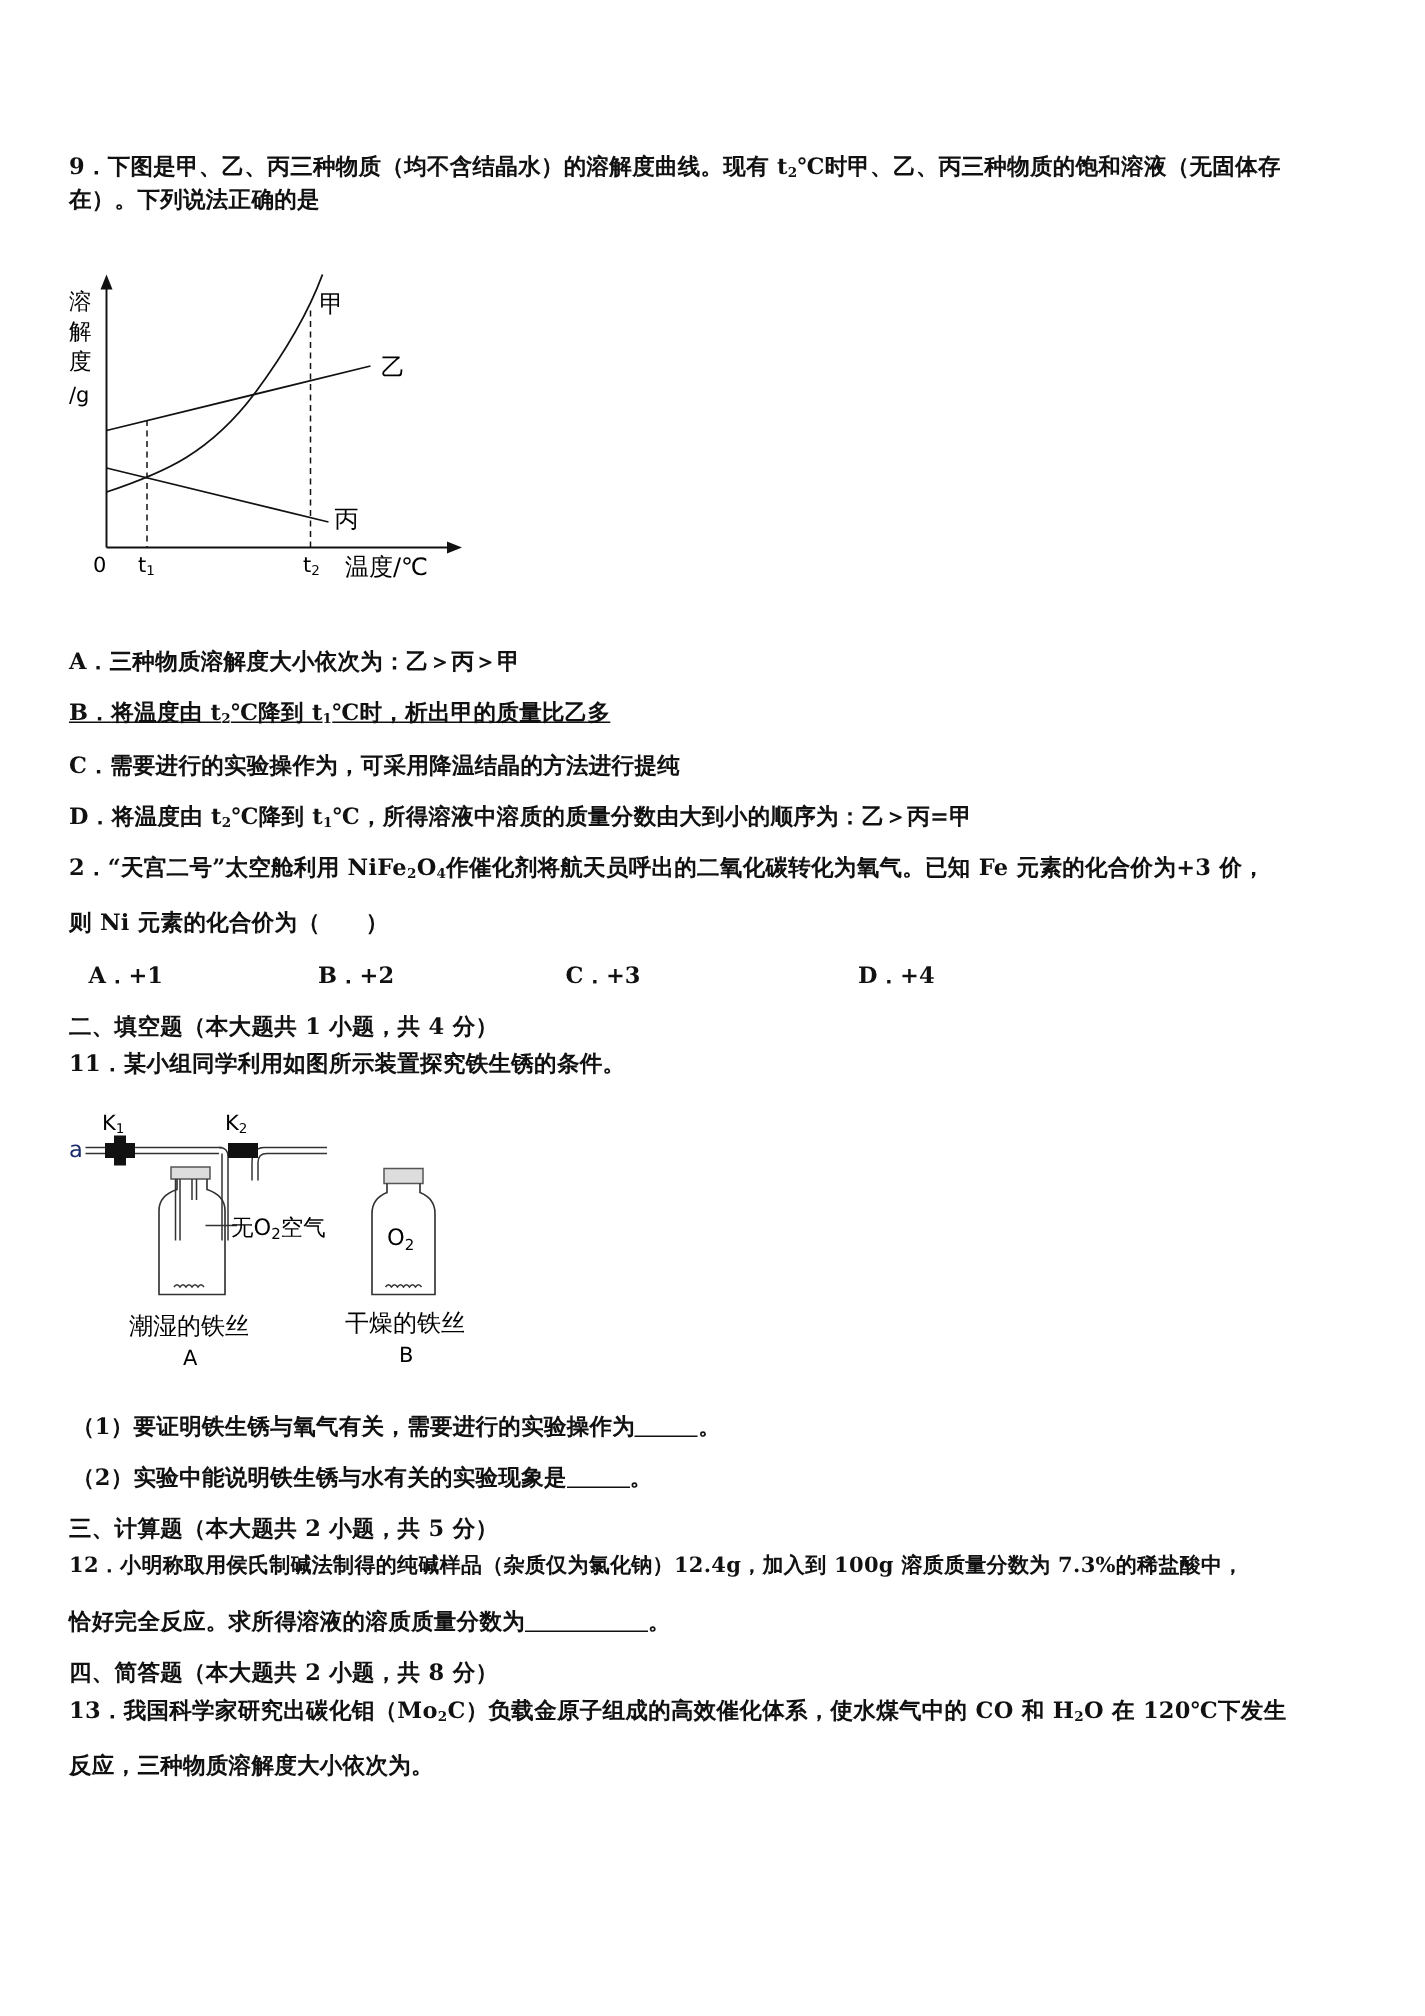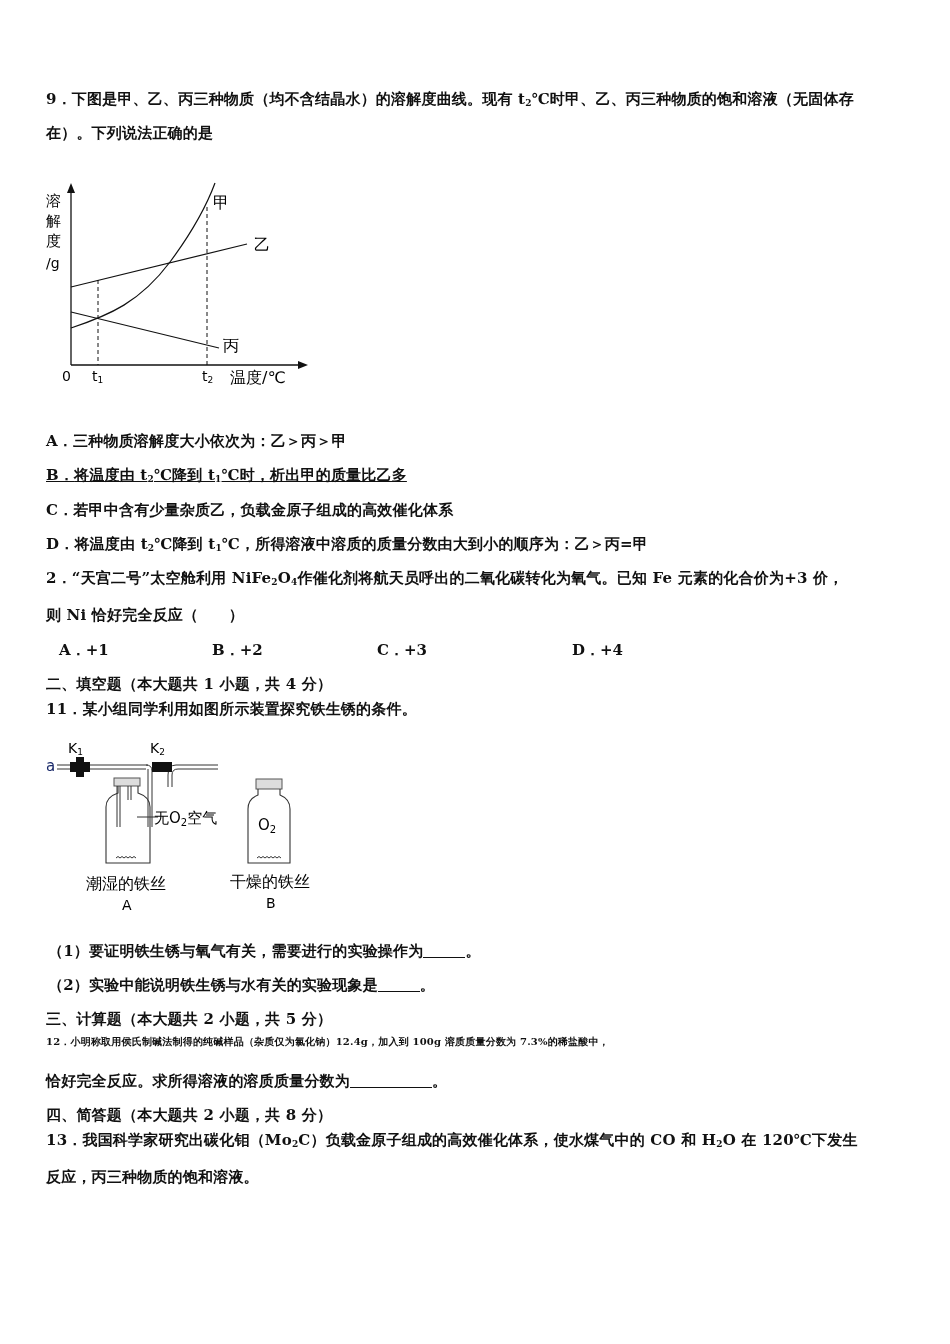--- a/index.html
+++ b/index.html
@@ -8,21 +8,21 @@
     .line { position: absolute; left: 46px; font-size: 15px; font-weight: bold; white-space: nowrap; letter-spacing: 0.2px; }
     .opt { position: absolute; font-size: 15px; font-weight: bold; white-space: nowrap; }
     sub { font-size: 9px; vertical-align: -2px; }
     .blank { display: inline-block; border-bottom: 1.5px solid #111; height: 14px; vertical-align: -2px; }
     svg text { font-family: "DejaVu Sans", "Liberation Sans", sans-serif; }
     .figure { position: absolute; }
   </style>
 </head>
 <body>
 
-<div class="line" style="top:90px;">
+<div class="line" style="top:102px;">
   <span>9．</span><span>下图是甲、乙、丙三种物质（均不含结晶水）的溶解度曲线。现有 t</span><sub>2</sub><span>℃时甲、乙、丙三种物质的饱和溶液（无固体存</span>
 </div>
 <div class="line" style="top:124px;">在）。下列说法正确的是</div>
 
 <div class="figure" style="left:40px; top:180px; width:280px; height:220px;">
   <svg width="280" height="220" viewBox="0 0 280 220">
 
     <line x1="31" y1="185" x2="31" y2="10" stroke="#111" stroke-width="1.3"></line>
     <polygon points="31,3 27,13 35,13" fill="#111"></polygon>
     <line x1="31" y1="185" x2="262" y2="185" stroke="#111" stroke-width="1.3"></line>
@@ -51,30 +51,30 @@
   </svg>
 </div>
 
 <div class="line" style="top:432px;">
   <span>A．</span><span>三种物质溶解度大小依次为：乙＞丙＞甲</span>
 </div>
 <div class="line" style="top:466px;text-decoration:underline;">
   <span>B．</span><span>将温度由 t</span><sub>2</sub><span>℃降到 t</span><sub>1</sub><span>℃时，析出甲的质量比乙多</span>
 </div>
 <div class="line" style="top:501px;">
-  <span>C．</span><span>若甲中含有少量杂质乙，负载金原子组成的高效催化体系</span>
+  <span>C．</span><span>需要进行的实验操作为，可采用降温结晶的方法进行提纯</span>
 </div>
 <div class="line" style="top:535px;">
   <span>D．</span><span>将温度由 t</span><sub>2</sub><span>℃降到 t</span><sub>1</sub><span>℃，所得溶液中溶质的质量分数由大到小的顺序为：乙＞丙=甲</span>
 </div>
 
 <div class="line" style="top:569px;">
   <span>2．“天宫二号”太空舱利用 NiFe</span><sub>2</sub><span>O</span><sub>4</sub><span>作催化剂将航天员呼出的二氧化碳转化为氧气。已知 Fe 元素的化合价为+3 价，</span>
 </div>
-<div class="line" style="top:606px;">则 Ni 恰好完全反应（　　）</div>
+<div class="line" style="top:606px;">则 Ni 元素的化合价为（　　）</div>
 <div class="opt" style="left:59px; top:641px;"><span>A．</span><span>+1</span></div>
 <div class="opt" style="left:212px; top:641px;"><span>B．</span><span>+2</span></div>
 <div class="opt" style="left:377px; top:641px;"><span>C．</span><span>+3</span></div>
 <div class="opt" style="left:572px; top:641px;"><span>D．</span><span>+4</span></div>
 
 <div class="line" style="top:675px;">二、填空题（本大题共 1 小题，共 4 分）</div>
 <div class="line" style="top:700px;">11．某小组同学利用如图所示装置探究铁生锈的条件。</div>
 
 <div class="figure" style="left:40px; top:735px; width:300px; height:185px;">
   <svg width="300" height="185" viewBox="0 0 300 185">
@@ -126,22 +126,22 @@
 </div>
 
 <div class="line" style="top:942px; left:48px;">
   <span>（1）要证明铁生锈与氧气有关，需要进行的实验操作为</span><span class="blank" style="width:42px;"></span><span>。</span>
 </div>
 <div class="line" style="top:976px; left:48px;">
   <span>（2）实验中能说明铁生锈与水有关的实验现象是</span><span class="blank" style="width:42px;"></span><span>。</span>
 </div>
 
 <div class="line" style="top:1010px;">三、计算题（本大题共 2 小题，共 5 分）</div>
-<div class="line" style="top:1035px; font-size:10px;">12．小明称取用侯氏制碱法制得的纯碱样品（杂质仅为氯化钠）12.4g，加入到 100g 溶质质量分数为 7.3%的稀盐酸中，</div>
+<div class="line" style="top:1035px; font-size:14px;">12．小明称取用侯氏制碱法制得的纯碱样品（杂质仅为氯化钠）12.4g，加入到 100g 溶质质量分数为 7.3%的稀盐酸中，</div>
 <div class="line" style="top:1072px;">
   <span>恰好完全反应。求所得溶液的溶质质量分数为</span><span class="blank" style="width:82px;"></span><span>。</span>
 </div>
 
 <div class="line" style="top:1106px;">四、简答题（本大题共 2 小题，共 8 分）</div>
 <div class="line" style="top:1131px;">
   <span>13．我国科学家研究出碳化钼（Mo</span><sub>2</sub><span>C）负载金原子组成的高效催化体系，使水煤气中的 CO 和 H</span><sub>2</sub><span>O 在 120℃下发生</span>
 </div>
-<div class="line" style="top:1168px;">反应，丙三种物质的饱和溶液。</div>
+<div class="line" style="top:1168px;">反应，三种物质溶解度大小依次为。</div>
 
 </body></html>

